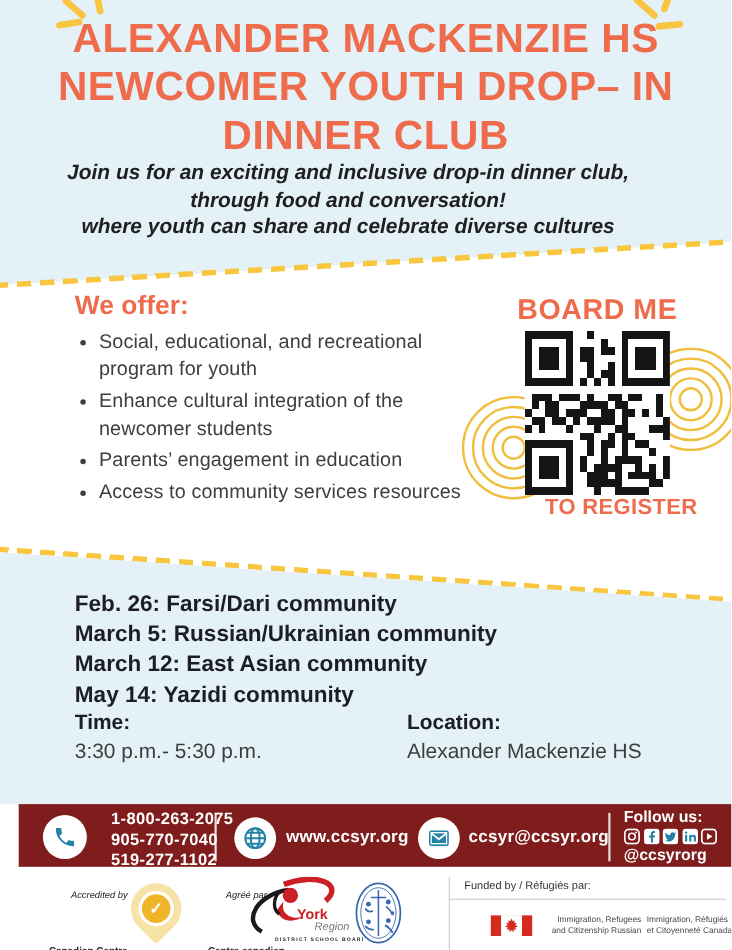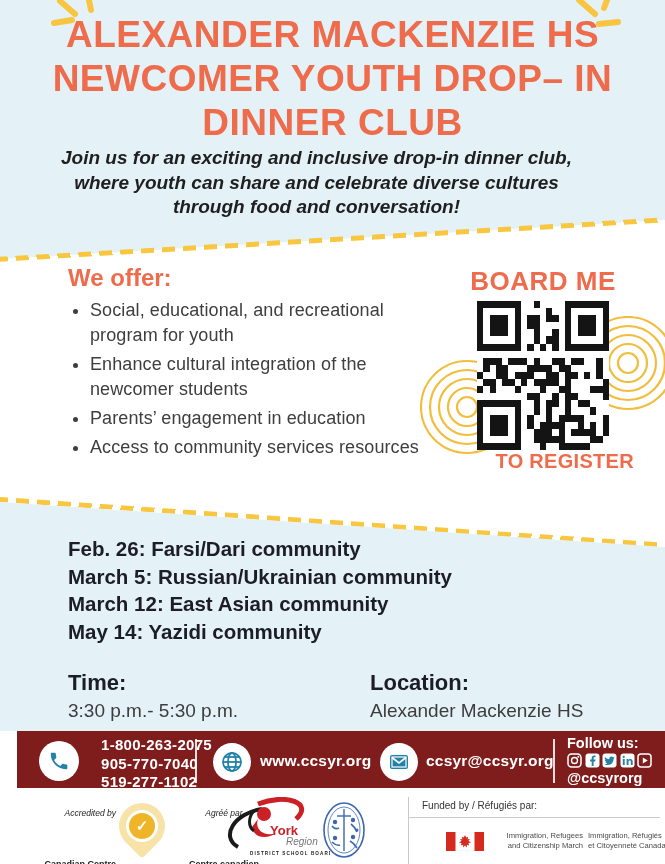--- a/index.html
+++ b/index.html
@@ -32,21 +32,21 @@
   .to-register{position:absolute;left:452px;top:450px;width:182px;text-align:right;
                font-size:20px;font-weight:800;color:#EE6B4C;letter-spacing:.3px;}
   .qr{position:absolute;left:477px;top:301px;width:132px;height:149px;background:#fff;z-index:3;}
   .rings{position:absolute;z-index:1;}
 
   
   .blue2{position:absolute;left:0;top:495px;width:665px;height:236px;background:#E4F1F7;
          clip-path:polygon(0 7px,665px 52px,665px 236px,0 236px);}
   .schedule{position:absolute;left:68px;top:40px;}
   .schedule div{font-size:20.5px;font-weight:700;color:#1D1D26;line-height:27.5px;}
-  .tl-label{font-size:22px;font-weight:700;color:#1D1D26;margin-top:23px;}
+  .tl-label{font-size:19px;font-weight:700;color:#1D1D26;}
   .tl-value{font-size:19px;color:#3d3d3d;margin-top:4px;}
   .time-block{position:absolute;left:68px;top:152px;}
   .loc-block{position:absolute;left:370px;top:152px;}
 
   
   .bar{position:absolute;left:17px;top:731px;width:665px;height:57px;background:#7f1d1d;}
   .circle-ic{position:absolute;background:#fff;border-radius:50%;display:flex;align-items:center;justify-content:center;}
   .phones{position:absolute;left:84px;top:5px;font-size:15px;font-weight:700;line-height:18.5px;color:#fff;letter-spacing:.3px;}
   .bar-div{position:absolute;top:8px;width:1.5px;height:44px;background:rgba(255,255,255,.85);}
   .site{position:absolute;left:243px;top:21px;font-size:15.5px;font-weight:600;color:#fff;letter-spacing:.2px;}
@@ -96,22 +96,22 @@
         <line x1="34" y1="24" x2="53" y2="22"></line>
       </g>
     </svg>
     <h1 class="title" style="margin:0">
       <span style="display:block">ALEXANDER MACKENZIE HS</span>
       <span style="display:block">NEWCOMER YOUTH DROP– IN</span>
       <span style="display:block">DINNER CLUB</span>
     </h1>
     <div class="subtitle">
       <div>Join us for an exciting and inclusive drop-in dinner club,</div>
+      <div>through food and conversation!</div>
       <div>where youth can share and celebrate diverse cultures</div>
-      <div>through food and conversation!</div>
     </div>
   </section>
 
   <div class="dash dash1"></div>
 
   <div class="offer-heading">We offer:</div>
   <ul class="offer-list">
     <li>Social, educational, and recreational program for youth</li>
     <li>Enhance cultural integration of the newcomer students</li>
     <li>Parents’ engagement in education</li>
@@ -407,20 +407,20 @@
   <div class="h-div"></div>
 
   <svg class="flag" viewBox="0 0 38 19">
     <rect x="0" y="0" width="38" height="19" fill="#fff" stroke="#ddd" stroke-width="0.5"></rect>
     <rect x="0" y="0" width="9.5" height="19" fill="#d52b1e"></rect>
     <rect x="28.5" y="0" width="9.5" height="19" fill="#d52b1e"></rect>
     <path d="M19 3 l1.2 2.6 2-0.8-0.6 2.4 2.4-0.2-1.6 2 2.6 1.2-2.6 1 0.8 2.2-2.4-0.6 0.2 2.6-2-1.8-2 1.8 0.2-2.6-2.4 0.6 0.8-2.2-2.6-1 2.6-1.2-1.6-2 2.4 0.2-0.6-2.4 2 0.8z" fill="#d52b1e"></path>
   </svg>
   <div class="fund-en">
     <div>Immigration, Refugees</div>
-    <div>and Citizenship March</div>
+    <div>and Citizenship Russian</div>
   </div>
   <div class="fund-fr">
     <div>Immigration, Réfugiés</div>
     <div>et Citoyenneté Canada</div>
   </div>
 
 </div>
 
 </body></html>

